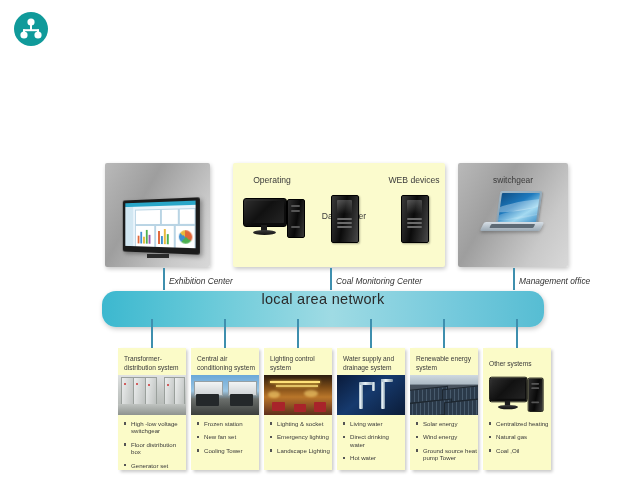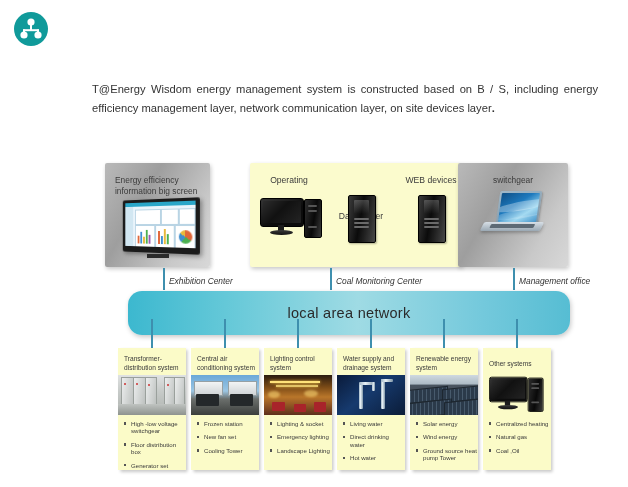--- a/index.html
+++ b/index.html
@@ -42,21 +42,21 @@
   .panel{
     position:absolute;top:0;height:104px;border-radius:2px;
     box-shadow:1px 2px 4px rgba(0,0,0,.22);
     overflow:hidden;
   }
   .panel-gray{
     background:linear-gradient(120deg,#b9b9b9 0%,#9e9e9e 35%,#c9c9c9 75%,#d8d8d8 100%);
   }
   .panel-yellow{background:#fbfbcd;}
   .p-left{left:105px;width:105px;}
-  .p-mid{left:250px;width:212px;}
+  .p-mid{left:233px;width:212px;}
   .p-right{left:458px;width:110px;}
 
   .panel-label{
     position:absolute;font-size:8.4px;color:#3b3b3b;line-height:11px;
   }
   .p-left .panel-label{left:10px;top:12px;width:92px;}
   .p-right .panel-label{left:0;top:12px;width:110px;text-align:center;}
   .mid-label{position:absolute;top:12px;font-size:8.6px;color:#3b3b3b;text-align:center;}
   .mid-l1{left:6px;width:66px;}
   .mid-l2{left:78px;width:66px;margin-top:36px;}
@@ -115,24 +115,24 @@
     background:linear-gradient(180deg,#d7dfe6,#9aa8b3);
     border-radius:2px;transform:skewX(-26deg);box-shadow:1px 2px 3px rgba(0,0,0,.25);}
   .lp-kb{position:absolute;left:8px;top:2px;width:44px;height:4px;background:#5d6a75;border-radius:1px;}
 
   
   .vline{position:absolute;background:#3e8fae;width:2px;}
   .conn-label{position:absolute;font-size:8.4px;color:#333;white-space:nowrap;font-style:italic;}
 
   
   .lan{
-    position:absolute;left:128px;top:291px;width:442px;height:44px;border-radius:14px;
+    position:absolute;left:102px;top:291px;width:442px;height:36px;border-radius:14px;
     background:linear-gradient(90deg,#3cb8cf 0%,#64c8d8 22%,#9fdbe4 52%,#74c9dc 80%,#56bdd3 100%);
     box-shadow:1px 2px 5px rgba(0,0,0,.22);
-    display:flex;align-items:center;justify-content:center;
+    display:flex;align-items:flex-start;justify-content:center;
   }
   .lan-text{font-size:14.5px;color:#2a2a2a;letter-spacing:.3px;}
 
   
   .cards{position:absolute;left:0;top:348px;width:628px;height:125px;}
   .card{
     position:absolute;top:0;width:68px;height:122px;background:#fbfbc8;
     box-shadow:1.5px 2px 3px rgba(0,0,0,.22);
   }
   .card-title{
@@ -191,26 +191,24 @@
         <circle cx="10" cy="23" r="3.6" fill="#ffffff"></circle>
         <circle cx="24" cy="23" r="3.6" fill="#ffffff"></circle>
         <rect x="16" y="12" width="2" height="6" fill="#ffffff"></rect>
         <rect x="9" y="17.2" width="16" height="2" fill="#ffffff"></rect>
         <rect x="9" y="17.5" width="2" height="4" fill="#ffffff"></rect>
         <rect x="23" y="17.5" width="2" height="4" fill="#ffffff"></rect>
       </svg>
     </div>
   </div>
 
-  <div class="intro"><span>T@Energy Wisdom energy management system is constructed   based on B / S, including energy efficiency management layer, network communication layer, on site devices layer</span><b>.</b></div>
 
   <div class="panels">
 
     <div class="panel panel-gray p-left">
-      <div class="panel-label">Energy efficiency information big screen</div>
       <div class="bigscreen">
         <div class="bs-frame">
           <div class="bs-screen">
             <div class="bs-top"></div>
             <div class="bs-side"></div>
             <div class="bs-card" style="left:11px;top:7px;width:26px;height:14px;"></div>
             <div class="bs-card" style="left:39px;top:7px;width:16px;height:14px;"></div>
             <div class="bs-card" style="left:57px;top:7px;width:14px;height:14px;"></div>
             <div class="bs-card" style="left:11px;top:23px;width:20px;height:22px;"></div>
             <div class="bs-card" style="left:33px;top:23px;width:18px;height:22px;"></div>

